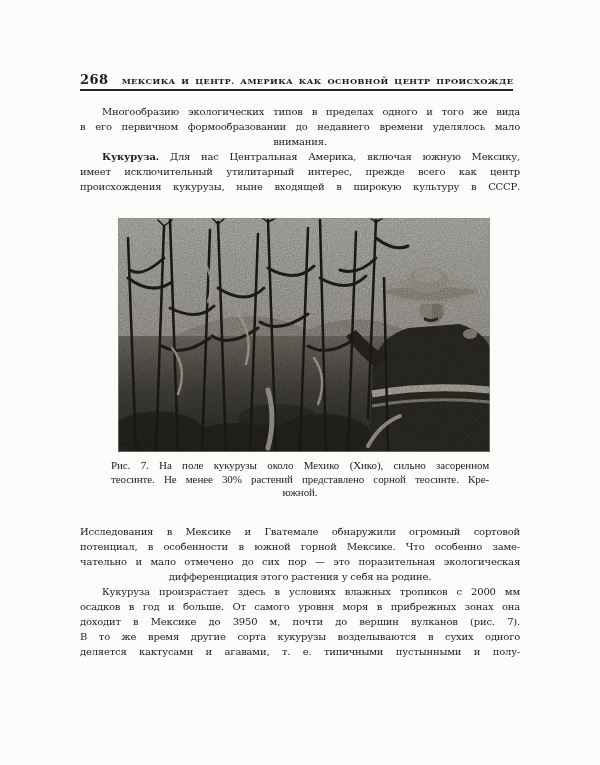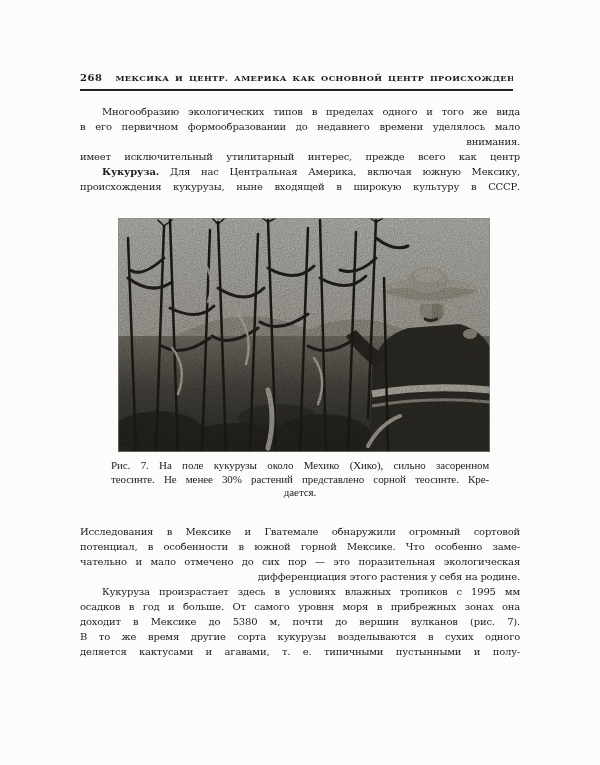--- a/index.html
+++ b/index.html
@@ -10,38 +10,38 @@
     font-family:"DejaVu Serif", serif;
     color:#1c1c1c;
     overflow:hidden;
   }
   
   .head{
     position:absolute;left:80px;top:72px;width:433px;
     display:flex;align-items:baseline;
     font-weight:bold;
   }
-  .pageno{font-size:10px;letter-spacing:0.5px;}
+  .pageno{font-size:13px;letter-spacing:0.5px;}
   .rtitle{
     flex:1;margin-left:13px;
     font-size:8.2px;letter-spacing:0.4px;word-spacing:2.5px;
     text-align:justify;text-align-last:justify;
     overflow:hidden;white-space:nowrap;
   }
   .rule{position:absolute;left:80px;top:89px;width:433px;height:2px;background:#242424;}
   
   .body-block{position:absolute;left:80px;width:440px;}
   .body1{top:104px;}
   .body2{top:524px;}
   .bl{
     font-size:10px;letter-spacing:-0.2px;line-height:15px;
     overflow:hidden;white-space:nowrap;
   }
   .j{text-align:justify;text-align-last:justify;}
-  .e{text-align:right;}
+  .e{text-align:center;}
   .c{text-align:center;}
   .ind{text-indent:22px;}
   .bold{font-weight:bold;}
   
   .figure{position:absolute;left:118px;top:218px;width:372px;height:234px;}
   .caption{position:absolute;left:111px;top:459px;width:378px;}
   .caption .bl{font-size:11px;letter-spacing:-0.1px;line-height:13.5px;font-family:Liberation Serif, serif;}
 </style>
 </head>
 <body>
@@ -51,22 +51,22 @@
   <div class="head">
     <span class="pageno">268</span>
     <span class="rtitle">МЕКСИКА И ЦЕНТР. АМЕРИКА КАК ОСНОВНОЙ ЦЕНТР ПРОИСХОЖДЕНИЯ...</span>
   </div>
   <div class="rule"></div>
 
   <div class="body-block body1">
     <div class="bl j ind">Многообразию экологических типов в пределах одного и того же вида</div>
     <div class="bl j">в его первичном формообразовании до недавнего времени уделялось мало</div>
     <div class="bl e">внимания.</div>
+    <div class="bl j ind"><span class="bold">Кукуруза.</span> <span>Для нас Центральная Америка, включая южную Мексику,</span></div>
     <div class="bl j">имеет исключительный утилитарный интерес, прежде всего как центр</div>
-    <div class="bl j ind"><span class="bold">Кукуруза.</span> <span>Для нас Центральная Америка, включая южную Мексику,</span></div>
     <div class="bl j">происхождения кукурузы, ныне входящей в широкую культуру в СССР.</div>
   </div>
 
   <div class="figure">
     <svg width="372" height="234" viewBox="0 0 372 234" xmlns="http://www.w3.org/2000/svg">
       <defs>
         <linearGradient id="sky" x1="0" y1="0" x2="0" y2="1">
           <stop offset="0" stop-color="#dedcd5"></stop>
           <stop offset="0.5" stop-color="#c8c5bb"></stop>
           <stop offset="1" stop-color="#9b988d"></stop>
@@ -156,28 +156,28 @@
       </g>
 
       <rect width="372" height="234" filter="url(#grain)" opacity="0.4"></rect>
       <rect x="0.5" y="0.5" width="371" height="233" fill="none" stroke="#8b887f" opacity="0.6"></rect>
     </svg>
   </div>
 
   <div class="caption">
     <div class="bl j">Рис. 7. На поле кукурузы около Мехико (Хико), сильно засоренном</div>
     <div class="bl j">теосинте. Не менее 30% растений представлено сорной теосинте. Кре-</div>
-    <div class="bl c">дается.</div>
+    <div class="bl c">южной.</div>
   </div>
 
   <div class="body-block body2">
     <div class="bl j">Исследования в Мексике и Гватемале обнаружили огромный сортовой</div>
     <div class="bl j">потенциал, в особенности в южной горной Мексике. Что особенно заме-</div>
     <div class="bl j">чательно и мало отмечено до сих пор — это поразительная экологическая</div>
     <div class="bl e">дифференциация этого растения у себя на родине.</div>
-    <div class="bl j ind">Кукуруза произрастает здесь в условиях влажных тропиков с 1995 мм</div>
+    <div class="bl j ind">Кукуруза произрастает здесь в условиях влажных тропиков с 2000 мм</div>
     <div class="bl j">осадков в год и больше. От самого уровня моря в прибрежных зонах она</div>
-    <div class="bl j">доходит в Мексике до 5380 м, почти до вершин вулканов (рис. 7).</div>
+    <div class="bl j">доходит в Мексике до 3950 м, почти до вершин вулканов (рис. 7).</div>
     <div class="bl j">В то же время другие сорта кукурузы возделываются в сухих одного</div>
     <div class="bl j">деляется кактусами и агавами, т. е. типичными пустынными и полу-</div>
   </div>
 
 </div>
 
 </body></html>

